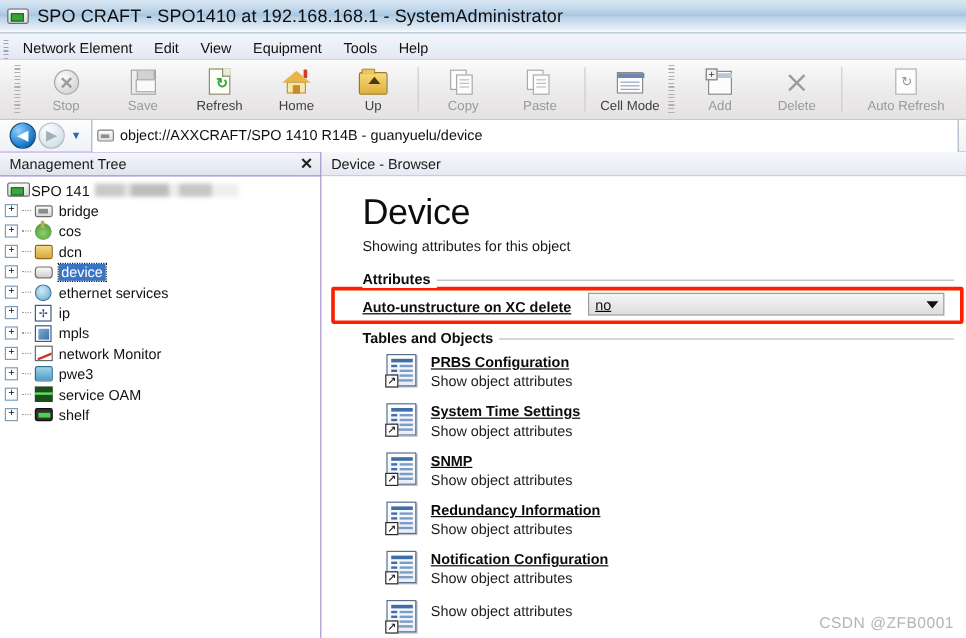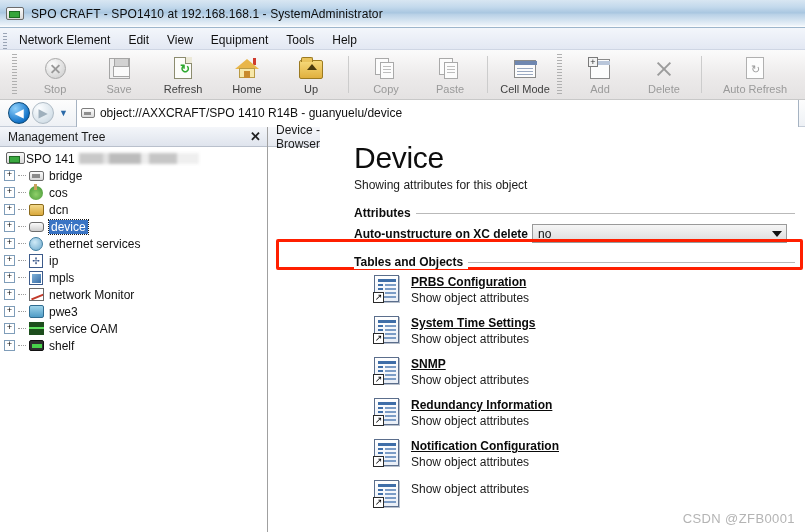--- a/index.html
+++ b/index.html
@@ -39,21 +39,21 @@
   }
   .title-icon::after {
     content: "";
     position: absolute;
     left: 2px; top: 3px;
     width: 9px; height: 5px;
     background: #35a53a;
     border: 1px solid #1d6b21;
   }
   .title-text {
-    font-size: 12px;
+    font-size: 15px;
     color: #0d0d0d;
     white-space: nowrap;
     letter-spacing: 0.1px;
   }
 
   
   .menubar {
     height: 22px;
     flex: 0 0 22px;
     background: linear-gradient(to bottom,#f3f6fb,#e3e8f3);
@@ -237,21 +237,21 @@
   .ic-mpls::after{content:"";position:absolute;left:2px;top:2px;width:9px;height:9px;background:linear-gradient(135deg,#7fb0d8,#3a6ea6);}
   .ic-mon{width:15px;height:13px;background:#fff;border:1px solid #6a6a6a;position:relative;overflow:hidden;}
   .ic-mon::after{content:"";position:absolute;left:1px;top:7px;width:13px;height:2px;background:#c23a2a;transform:rotate(-22deg);}
   .ic-pwe{width:15px;height:13px;background:linear-gradient(to bottom,#9fd4ea,#4f9cc6);border:1px solid #2f6c90;border-radius:2px;}
   .ic-oam{width:15px;height:13px;background:#1d4d1d;position:relative;overflow:hidden;}
   .ic-oam::after{content:"";position:absolute;left:0;top:5px;width:15px;height:2px;background:#5fe05f;}
   .ic-shelf{width:15px;height:11px;margin-top:1px;background:#2f2f2f;border:1px solid #111;border-radius:2px;position:relative;}
   .ic-shelf::after{content:"";position:absolute;left:2px;top:3px;width:10px;height:4px;background:#49d24b;}
 
   
-  .browser-panel { flex:1; display:flex; flex-direction:row; min-width:0; background:#fff; }
+  .browser-panel { flex:1; display:flex; flex-direction:column; min-width:0; background:#fff; }
   .browser-header {
     height: 20px; flex:0 0 20px;
     background: linear-gradient(to bottom,#f6f7fa,#e6e9f0);
     border-bottom: 1px solid #bcc2cc;
     display:flex; align-items:center; padding-left:8px;
   }
   .browser-header .t { font-size:12px; color:#1a1a1a; }
   .browser-body { flex:1; overflow:hidden; position:relative; padding: 14px 0 0 34px; background:#fff; }
 
   .page-title { font-size: 30px; color:#0d0d0d; font-weight:400; line-height:34px; letter-spacing:-0.3px; }
@@ -262,22 +262,22 @@
     font-size:12px; font-weight:bold; color:#0d0d0d;
     display:inline-block; background:#fff; padding-right:5px;
     position:relative; z-index:2;
   }
   .group-rule {
     position:absolute; left:0; right:10px; top:7px;
     border-top:1px solid #b9b9b9; z-index:1;
   }
 
   .attr-row {
-    display:flex; align-items:center; gap:4px;
-    margin-top:4px; padding-right:8px;
+    display:flex; align-items:flex-end; gap:14px;
+    margin-top:4px; padding-right:8px;text-decoration:underline;
   }
   .attr-label { font-size:12px; font-weight:bold; color:#0d0d0d; white-space:nowrap; }
   .combo {
     flex:1; height:19px; min-width:0;
     background: linear-gradient(to bottom,#f6f6f6,#dcdcdc);
     border:1px solid #9a9a9a;
     display:flex; align-items:center; justify-content:space-between;
     padding: 0 4px 0 5px;
   }
   .combo .val { font-size:12px; color:#111; }

